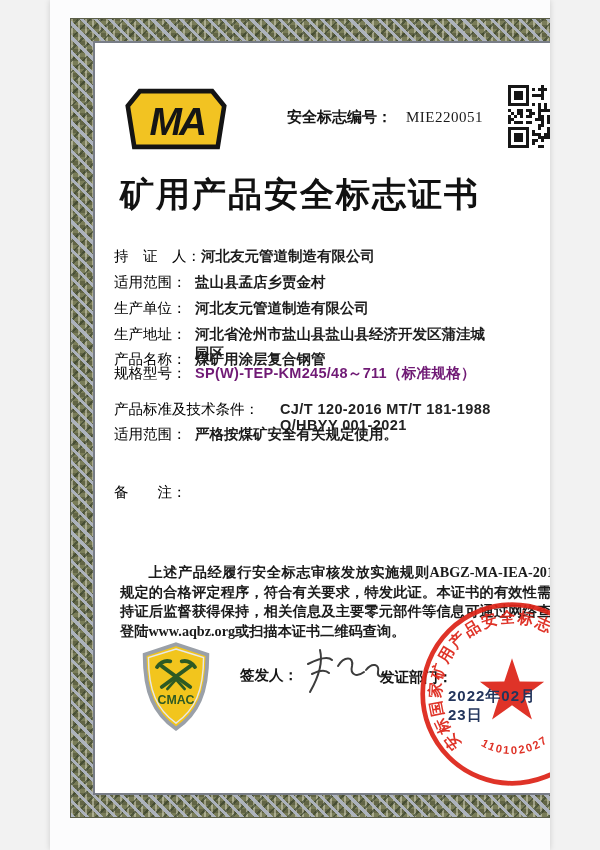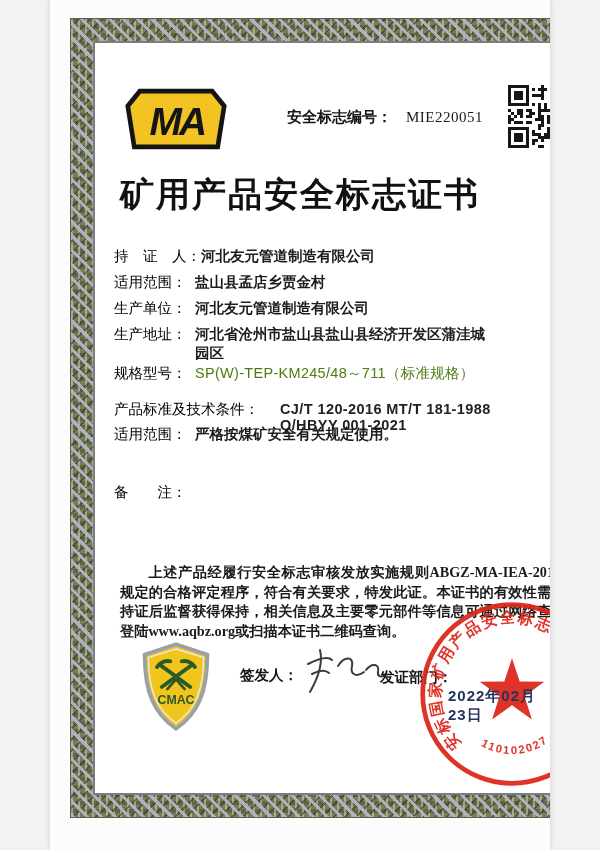--- a/index.html
+++ b/index.html
@@ -22,21 +22,21 @@
   .kai{font-family:"Liberation Serif",serif;font-weight:700;color:#1c1c1c;}
   .lbl{font-weight:600;color:#151515;}
   .title{width:100%;text-align:center;font-family:"Liberation Serif",serif;
          font-size:34px;font-weight:800;letter-spacing:2px;color:#111;}
   .markline{font-size:15px;color:#1a1a1a;}
   .markline .num{font-family:"Liberation Serif",serif;letter-spacing:.5px;margin-left:14px;}
   .row{position:absolute;left:64px;right:56px;display:flex;align-items:baseline;font-size:14.5px;}
   .row .lab{min-width:81px;white-space:nowrap;}
   .row .val{margin-left:0;}
   .row.wide .lab{min-width:166px;}
-  .val-sans{font-weight:400;letter-spacing:.3px;color:#4d7c0f;}
+  .val-sans{font-weight:700;letter-spacing:.3px;color:#701a75;}
   .val-plain{font-weight:600;letter-spacing:.4px;color:#222;}
   .body-par{left:58px;width:484px;font-size:14.2px;line-height:19.5px;text-align:justify;
             font-weight:700;color:#1b1b1b;font-family:"Liberation Serif",serif;}
   .body-par p{margin:12px;text-indent:2em;}
   .footline{font-size:14.5px;font-weight:600;color:#151515;}
   .stamp-date{font-size:15px;font-weight:700;color:#23355c;letter-spacing:1px;z-index:4;}
   svg text{font-family:"Liberation Sans",sans-serif;}
 </style>
 </head>
 <body>
@@ -197,20 +197,24 @@
       <span class="val kai">盐山县孟店乡贾金村</span>
     </div>
     <div class="row" style="top:299px;">
       <span class="lab">生产单位：</span>
       <span class="val kai">河北友元管道制造有限公司</span>
     </div>
     <div class="row" style="top:325px;">
       <span class="lab">生产地址：</span>
       <span class="val kai">河北省沧州市盐山县盐山县经济开发区蒲洼城园区</span>
     </div>
+    <div class="row" style="top:350px;">
+      <span class="lab">产品名称：</span>
+      <span class="val kai">煤矿用涂层复合钢管</span>
+    </div>
     <div class="row" style="top:364px;">
       <span class="lab">规格型号：</span>
       <span class="val val-sans">SP(W)-TEP-KM245/48～711（标准规格）</span>
     </div>
     <div class="row wide" style="top:400px;">
       <span class="lab">产品标准及技术条件：</span>
       <span class="val val-plain">CJ/T 120-2016 MT/T 181-1988 Q/HBYY 001-2021</span>
     </div>
     <div class="row" style="top:425px;">
       <span class="lab">适用范围：</span>

